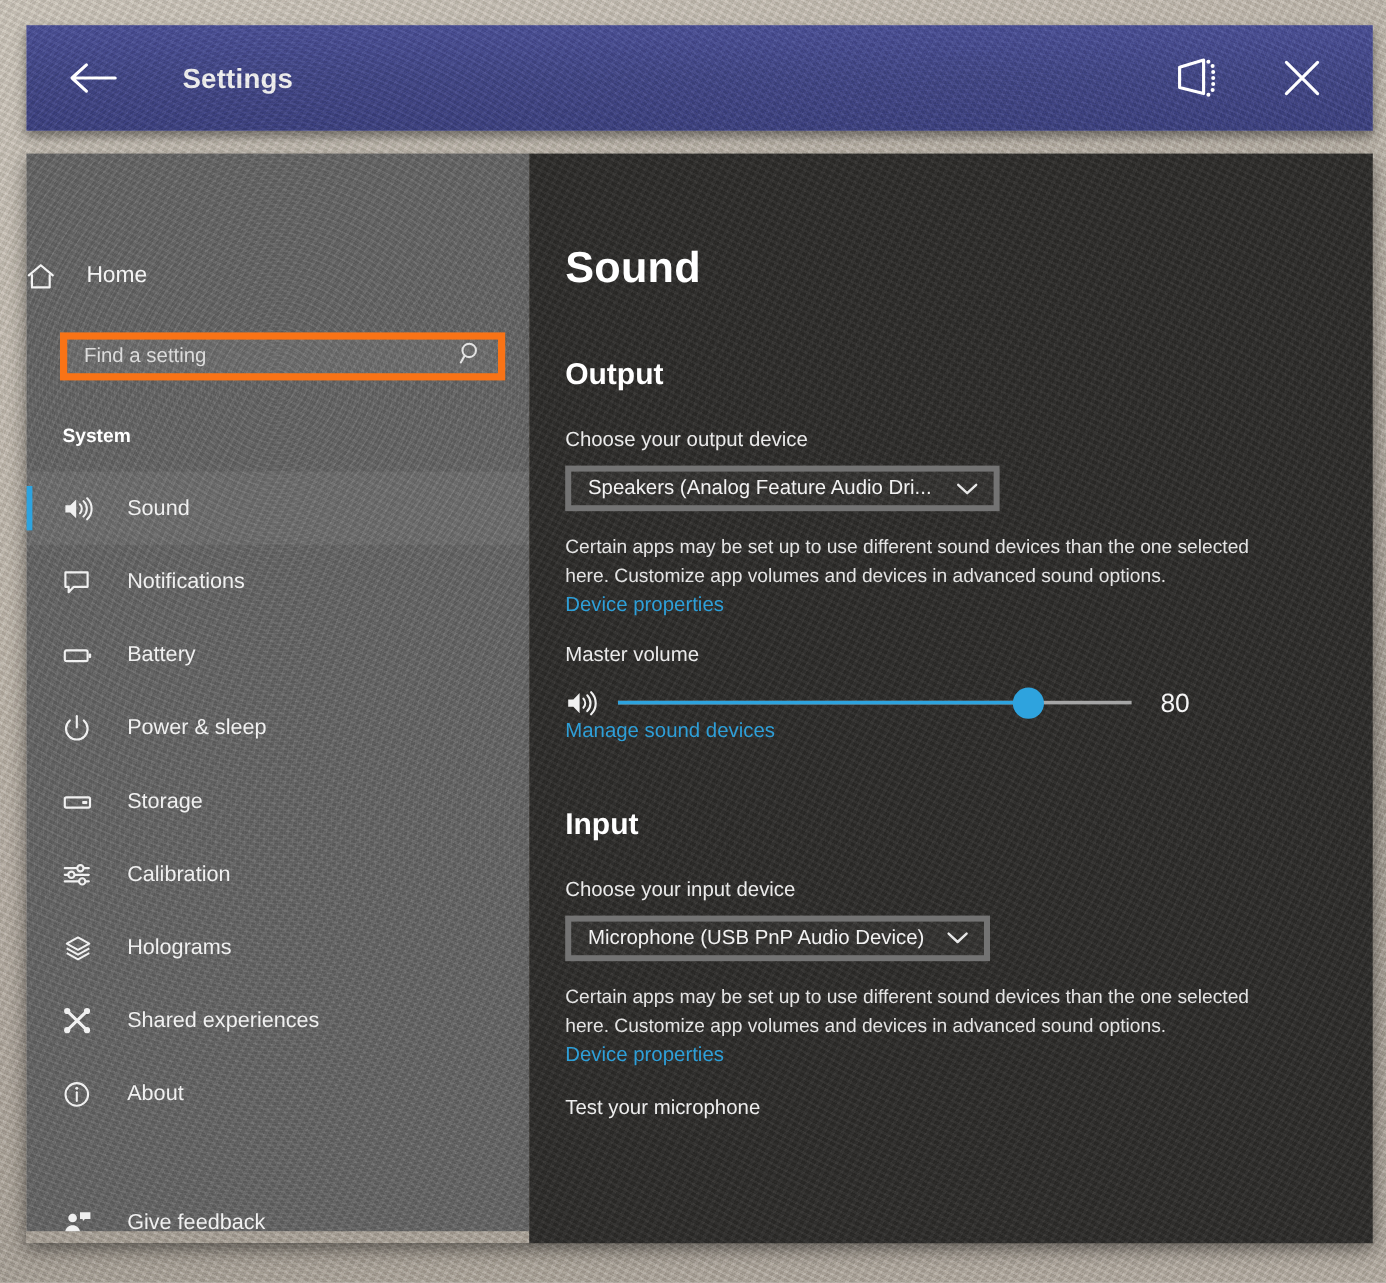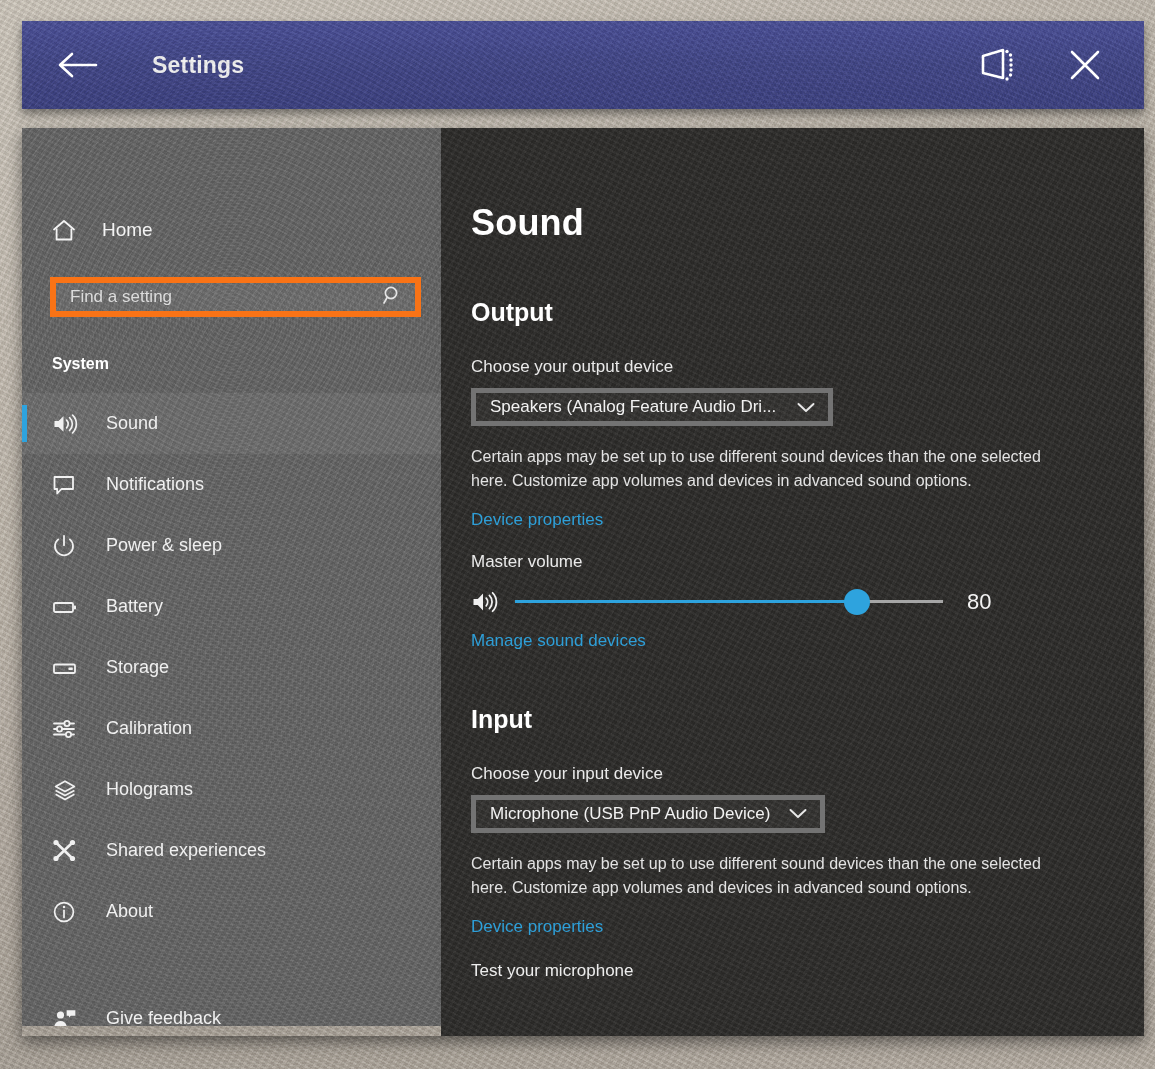--- a/index.html
+++ b/index.html
@@ -107,21 +107,20 @@
     background-image:
       repeating-linear-gradient(27deg, rgba(255,255,255,.04) 0 2px, rgba(0,0,0,.04) 2px 5px),
       repeating-linear-gradient(-63deg, rgba(255,255,255,.03) 0 3px, rgba(0,0,0,.03) 3px 7px);
   }
   #sb-inner { position: relative; z-index: 1; }
 
   .home-row {
     display: flex; align-items: center;
     height: 50px;
     margin-top: 77px;
-    padding-left: 30px;
     cursor: pointer;
   }
   .home-row .ico { width: 30px; display:flex; justify-content:flex-start; }
   .home-row .lbl { margin-left: 20px; color: #f3f3f3; font-size: 19px; }
 
   #search-wrap {
     margin: 22px 0 0 28px;
     width: 371px; height: 40px;
     border: 6px solid #f97316;
     background: rgba(255,255,255,.055);
@@ -216,21 +215,20 @@
 
   .body-text {
     margin-top: 19px;
     width: 580px;
     color: #e3e3e3;
     font-size: 16px;
     line-height: 1.53;
   }
   .link {
     display: inline-block;
-    margin-top: 16px;
     color: #2e9fd8;
     font-size: 17px;
     cursor: pointer;
   }
 
   .slider-row {
     display: flex; align-items: center;
     margin-top: 17px;
     width: 530px;
   }
@@ -354,36 +352,36 @@
             <span class="ico">
               <svg width="25" height="22" viewBox="0 0 25 22">
                 <path d="M2.5 3 L21 3 L21 15 L9.5 15 L5.2 19.5 L5.2 15 L2.5 15 Z" fill="none" stroke="#f0f0f0" stroke-width="1.8" stroke-linejoin="round"></path>
               </svg>
             </span>
             <span class="lbl">Notifications</span>
           </div>
 
           <div class="nav-item">
             <span class="ico">
+              <svg width="26" height="18" viewBox="0 0 26 18">
+                <rect x="2" y="5" width="19" height="9" rx="1.4" fill="none" stroke="#f0f0f0" stroke-width="1.8"></rect>
+                <rect x="21.8" y="7.6" width="2.2" height="3.8" rx="0.8" fill="#f0f0f0"></rect>
+              </svg>
+            </span>
+            <span class="lbl">Battery</span>
+          </div>
+
+          <div class="nav-item">
+            <span class="ico">
               <svg width="24" height="24" viewBox="0 0 24 24">
                 <path d="M6.2 5.4 A9 9 0 1 0 17.8 5.4" fill="none" stroke="#f0f0f0" stroke-width="1.8" stroke-linecap="round"></path>
                 <path d="M12 1.8 L12 11.2" fill="none" stroke="#f0f0f0" stroke-width="1.8" stroke-linecap="round"></path>
               </svg>
             </span>
             <span class="lbl">Power &amp; sleep</span>
-          </div>
-
-          <div class="nav-item">
-            <span class="ico">
-              <svg width="26" height="18" viewBox="0 0 26 18">
-                <rect x="2" y="5" width="19" height="9" rx="1.4" fill="none" stroke="#f0f0f0" stroke-width="1.8"></rect>
-                <rect x="21.8" y="7.6" width="2.2" height="3.8" rx="0.8" fill="#f0f0f0"></rect>
-              </svg>
-            </span>
-            <span class="lbl">Battery</span>
           </div>
 
           <div class="nav-item">
             <span class="ico">
               <svg width="26" height="18" viewBox="0 0 26 18">
                 <rect x="2" y="5.5" width="21" height="8.5" rx="1.3" fill="none" stroke="#f0f0f0" stroke-width="1.8"></rect>
                 <rect x="16.5" y="8.6" width="4.2" height="2.4" rx="0.6" fill="#f0f0f0"></rect>
               </svg>
             </span>
             <span class="lbl">Storage</span>

